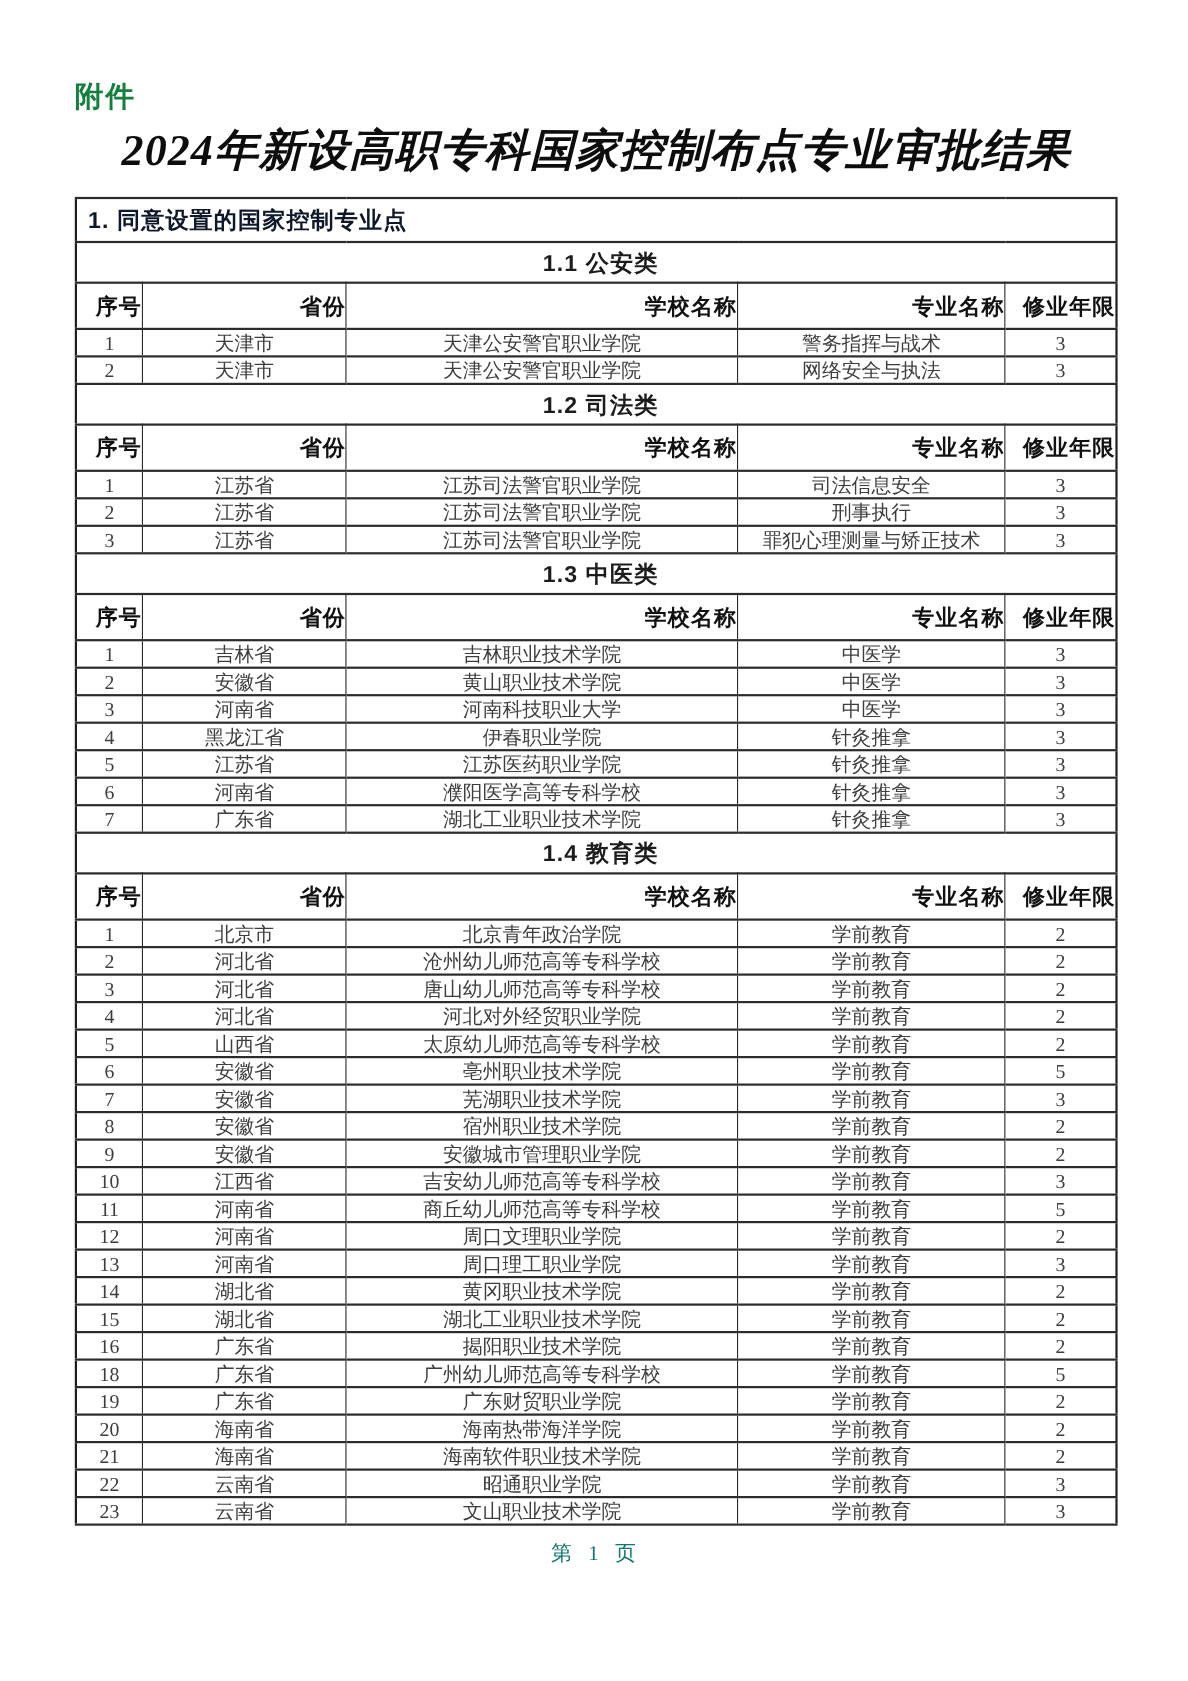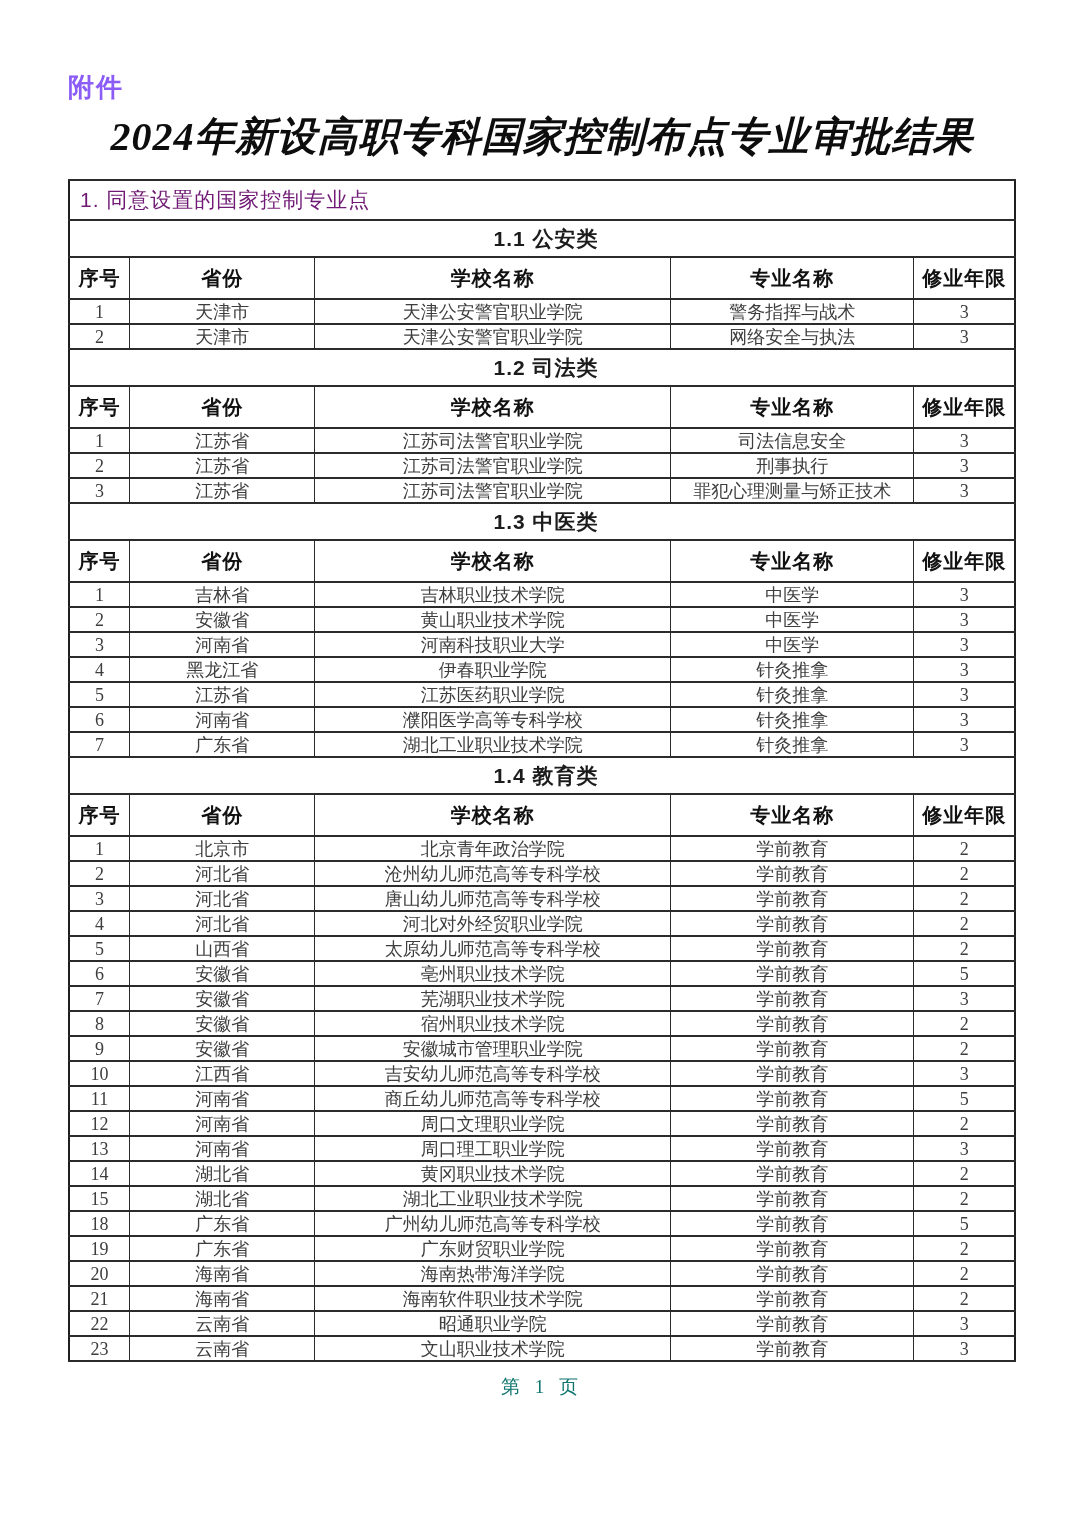--- a/index.html
+++ b/index.html
@@ -11,21 +11,21 @@
     font-family: "Liberation Sans", sans-serif;
     color: #1a1a1a;
     overflow: hidden;
   }
   .page {
     padding: 70px 64px 0 68px;
   }
   .attachment-label {
     font-size: 26px;
     font-weight: bold;
-    color: #8b5cf6;
+    color: #15803d;
     letter-spacing: 2px;
   }
   .doc-title {
     text-align: center;
     font-family: "Liberation Serif", serif;
     font-weight: bold;
     font-size: 40px;
     color: #0d0d0d;
     margin-top: 4px;
     letter-spacing: 1px;
@@ -43,40 +43,40 @@
     border-left: 1px solid #2b2b2b;
     border-right: 1px solid #2b2b2b;
     border-top: 2px solid #2b2b2b;
     border-bottom: 2px solid #2b2b2b;
     overflow: hidden;
     white-space: nowrap;
   }
   tr.main-section-row td {
     height: 40px;
     font-size: 21px;
-    font-weight: normal;
-    color: #701a75;
+    font-weight: bold;
+    color: #0f172a;
     padding-left: 10px;
     text-align: left;
     letter-spacing: 1px;
   }
   tr.section-row td {
     height: 37px;
     font-size: 21px;
     font-weight: bold;
     color: #1c1c1c;
     padding-left: 8px;
     text-align: center;
     letter-spacing: 1px;
   }
   tr.header-row th {
     height: 42px;
     font-size: 20px;
     font-weight: bold;
-    text-align: center;
+    text-align: right;
     color: #111111;
     letter-spacing: 1px;
   }
   tr.data-row td {
     height: 25px;
     text-align: center;
     font-family: "Liberation Serif", serif;
     font-size: 18px;
     color: #3d3d3d;
     line-height: 1;
@@ -334,20 +334,27 @@
           <td>2</td>
         </tr>
         <tr class="data-row">
           <td>15</td>
           <td>湖北省</td>
           <td>湖北工业职业技术学院</td>
           <td>学前教育</td>
           <td>2</td>
         </tr>
         <tr class="data-row">
+          <td>16</td>
+          <td>广东省</td>
+          <td>揭阳职业技术学院</td>
+          <td>学前教育</td>
+          <td>2</td>
+        </tr>
+        <tr class="data-row">
           <td>18</td>
           <td>广东省</td>
           <td>广州幼儿师范高等专科学校</td>
           <td>学前教育</td>
           <td>5</td>
         </tr>
         <tr class="data-row">
           <td>19</td>
           <td>广东省</td>
           <td>广东财贸职业学院</td>

